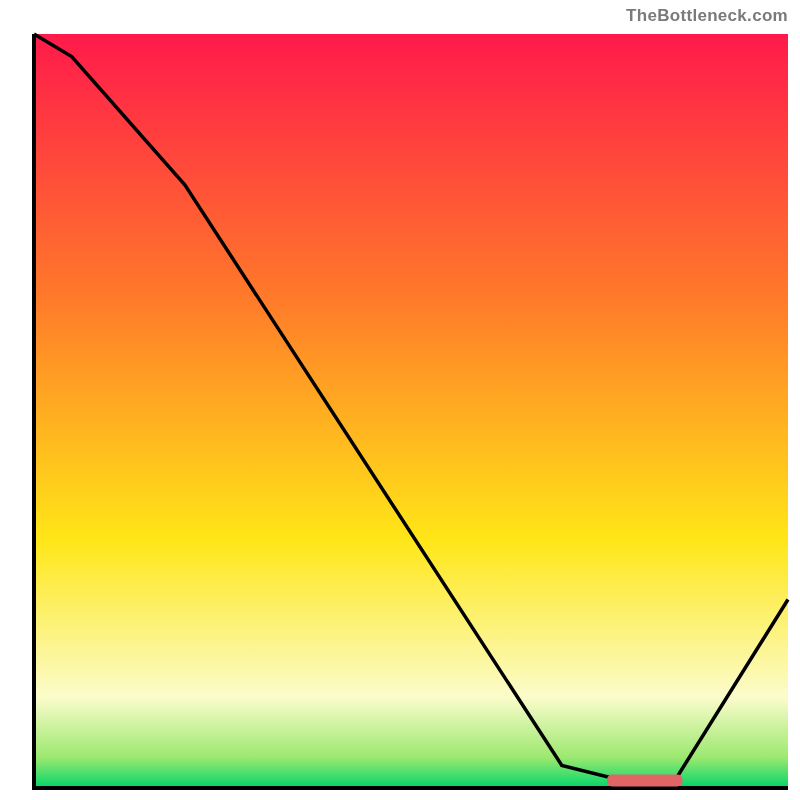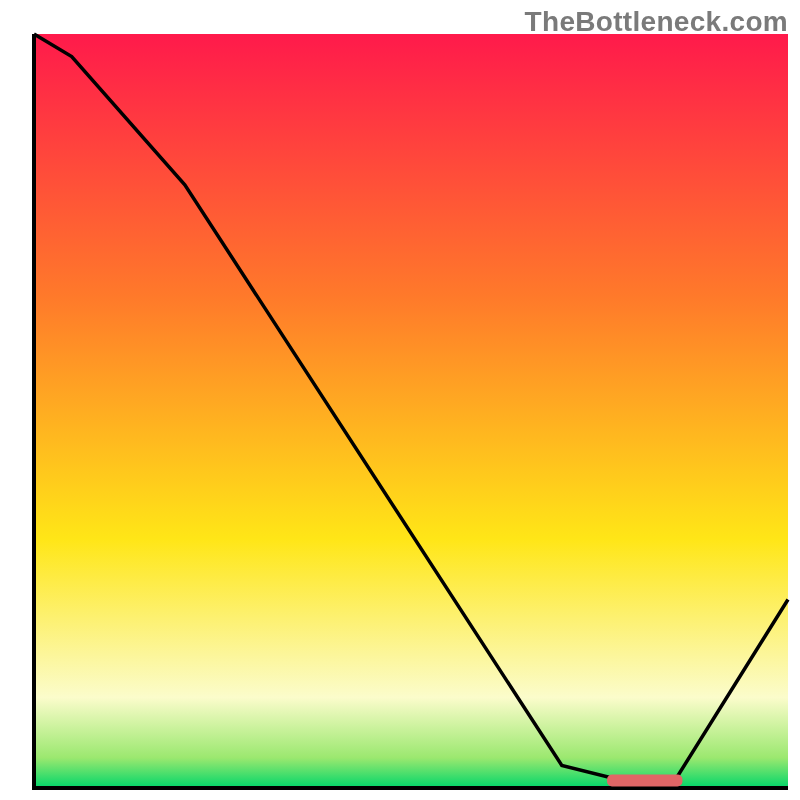--- a/index.html
+++ b/index.html
@@ -12,21 +12,21 @@
   }
   .container {
     position: relative;
     width: 800px;
     height: 800px;
   }
   .attribution {
     position: absolute;
     top: 6px;
     right: 12px;
-    font-size: 28px;
+    font-size: 17px;
     font-weight: 600;
     color: #7a7a7a;
     letter-spacing: 0.3px;
     user-select: none;
   }
   svg.chart {
     position: absolute;
     top: 0;
     left: 0;
   }

